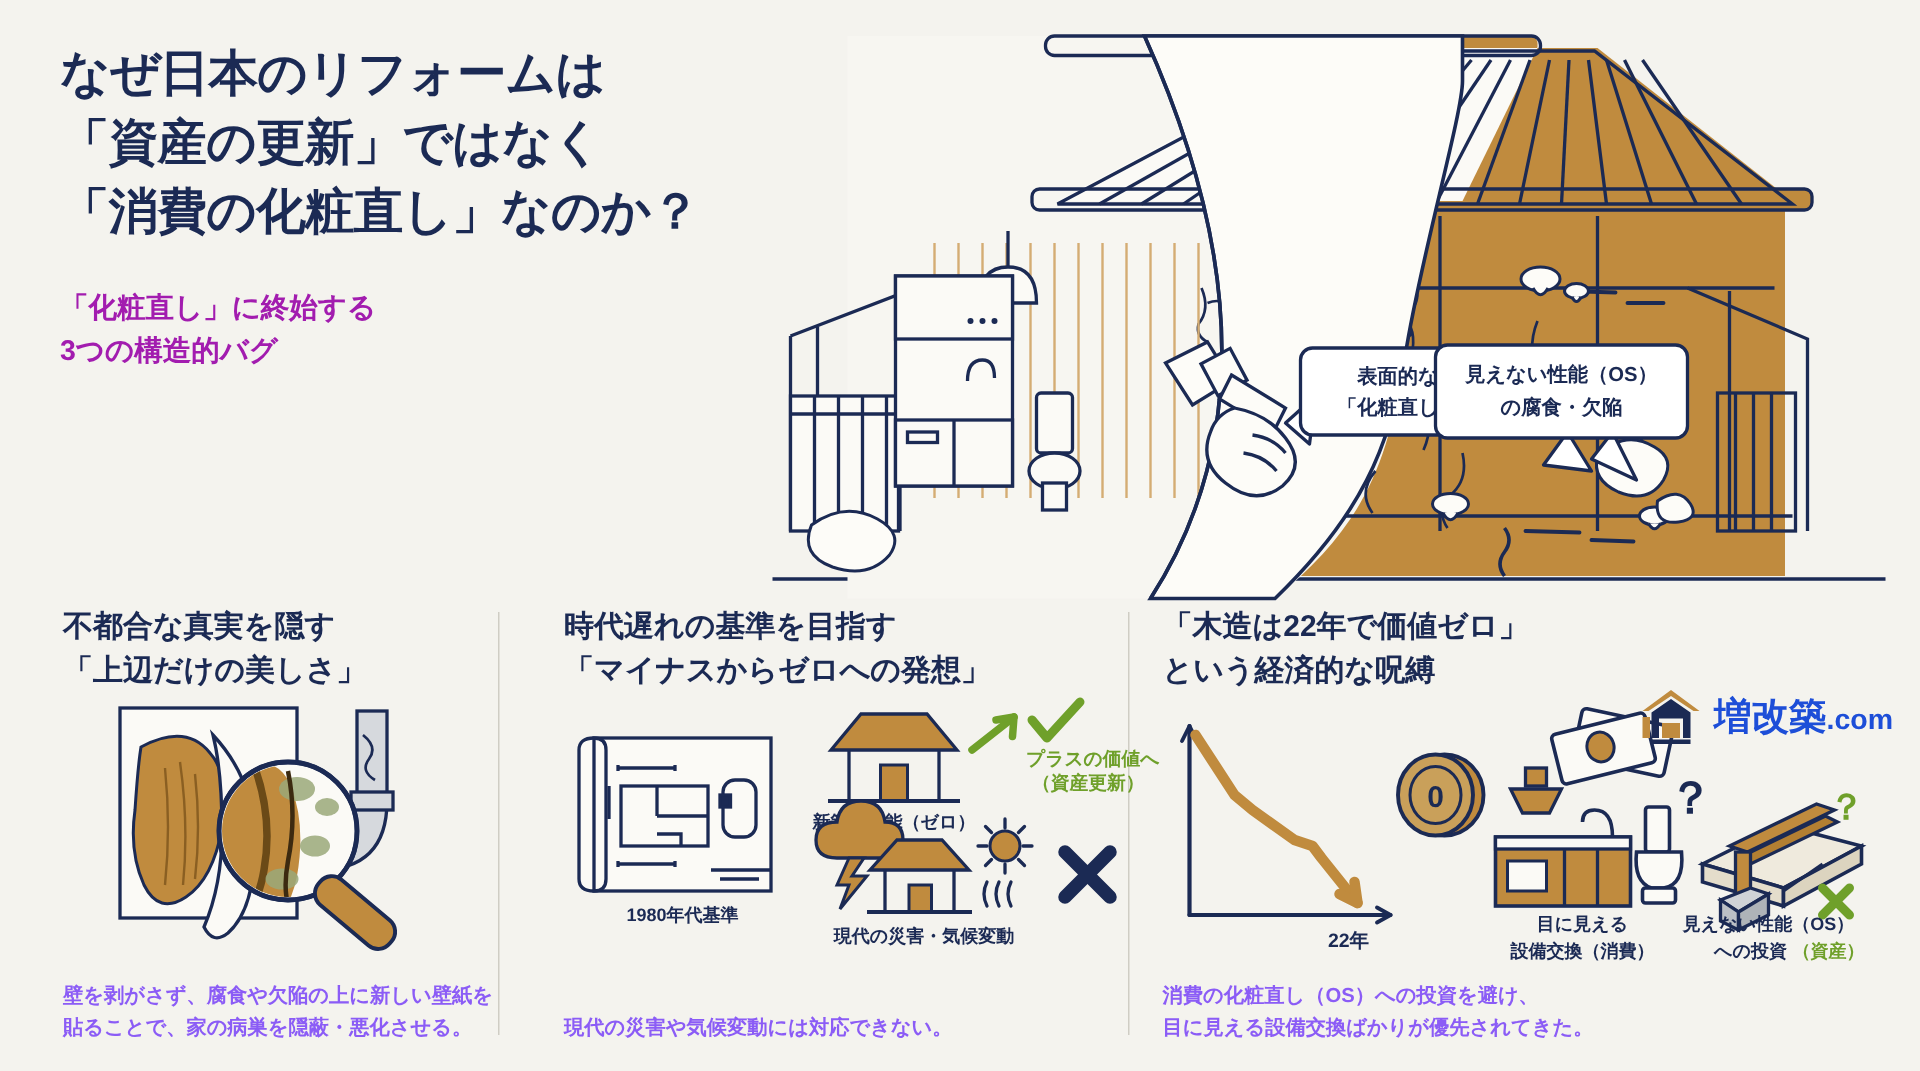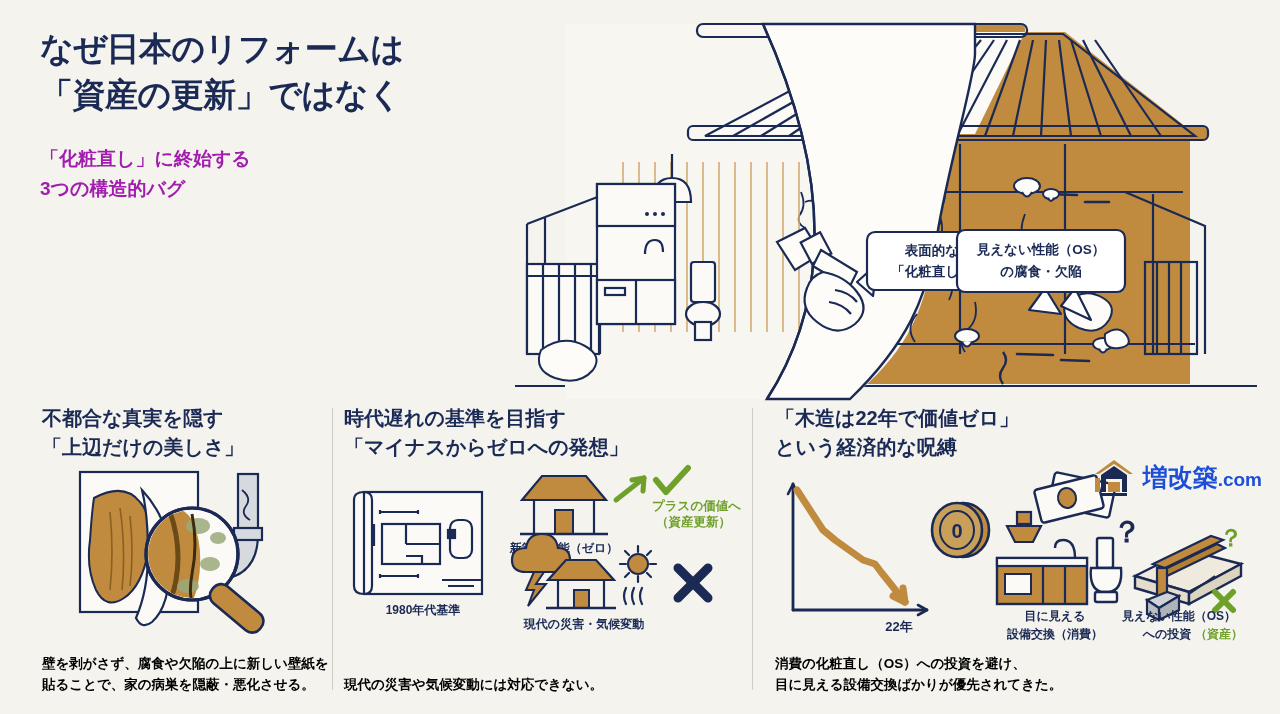--- a/index.html
+++ b/index.html
@@ -25,34 +25,34 @@
     margin-top:26px;font-size:19px;line-height:1.55;font-weight:bold;color:#a21caf;
   }
   .hero-sub div{white-space:nowrap;}
 
   .hero-art{position:absolute;left:505px;top:14px;width:760px;height:385px;}
 
   
   .cols{position:absolute;left:0;top:404px;width:1280px;height:310px;}
   .col{position:absolute;top:0;height:300px;}
   .col1{left:42px;width:290px;}
-  .col2{left:344px;width:385px;}
+  .col2{left:376px;width:385px;}
   .col3{left:775px;width:470px;}
   .divider{position:absolute;top:4px;width:1px;height:282px;background:#cfcdc4;}
   .div1{left:332px;}
   .div2{left:752px;}
 
   .col-title{
     font-size:20px;line-height:1.45;font-weight:bold;color:#1b2a54;margin:0 0 6px 0;
   }
   .col-title div{white-space:nowrap;}
   .col-art{position:relative;}
   .col-caption{
     position:absolute;left:0;bottom:8px;
-    font-size:13.5px;line-height:1.55;font-weight:bold;color:#000000;
+    font-size:13.5px;line-height:1.55;font-weight:bold;color:#8b5cf6;
   }
   .col-caption div{white-space:nowrap;}
 
   .icon-label{
     font-size:12px;font-weight:bold;color:#1b2a54;text-align:center;line-height:1.3;
     white-space:nowrap;
   }
 
   
   .logo{
@@ -72,20 +72,21 @@
 </style>
 </head>
 <body>
 
 <div class="page">
 
   <div class="hero-text">
     <div class="hero-title">
       <div>なぜ日本のリフォームは</div>
       <div>「資産の更新」ではなく</div>
+      <div>「消費の化粧直し」なのか？</div>
     </div>
     <div class="hero-sub">
       <div>「化粧直し」に終始する</div>
       <div>3つの構造的バグ</div>
     </div>
   </div>
 
   <div class="hero-art">
     <svg width="760" height="385" viewBox="0 0 760 385">
       <defs>

